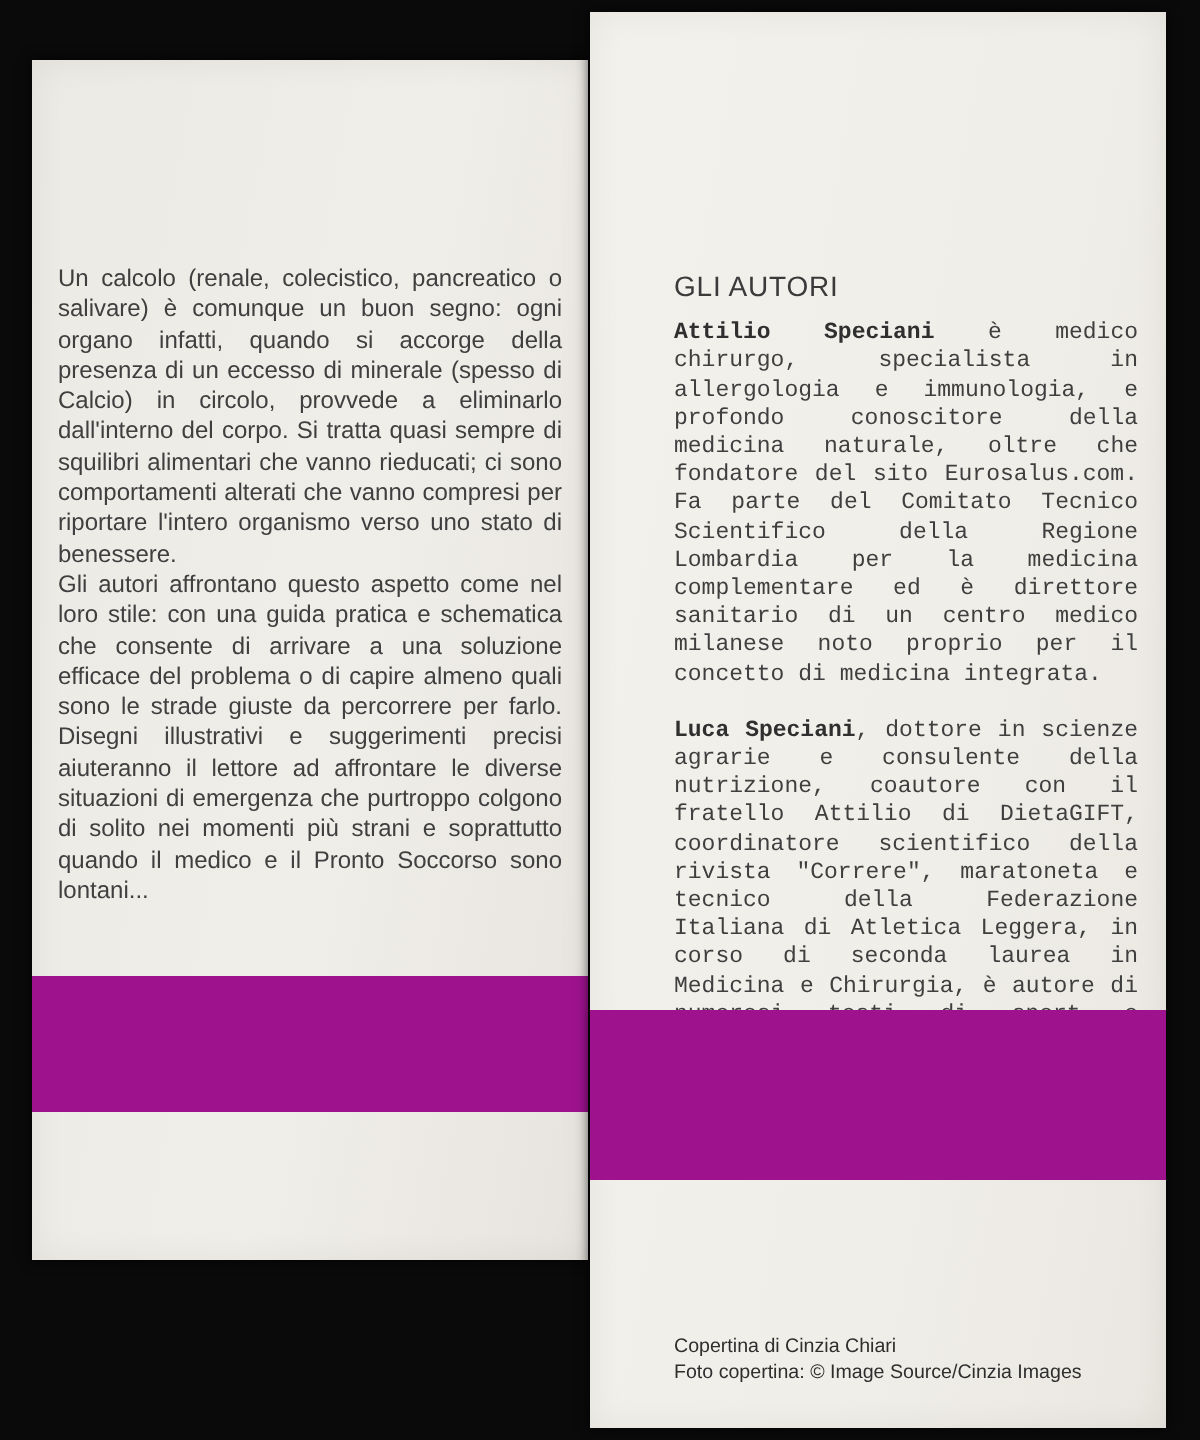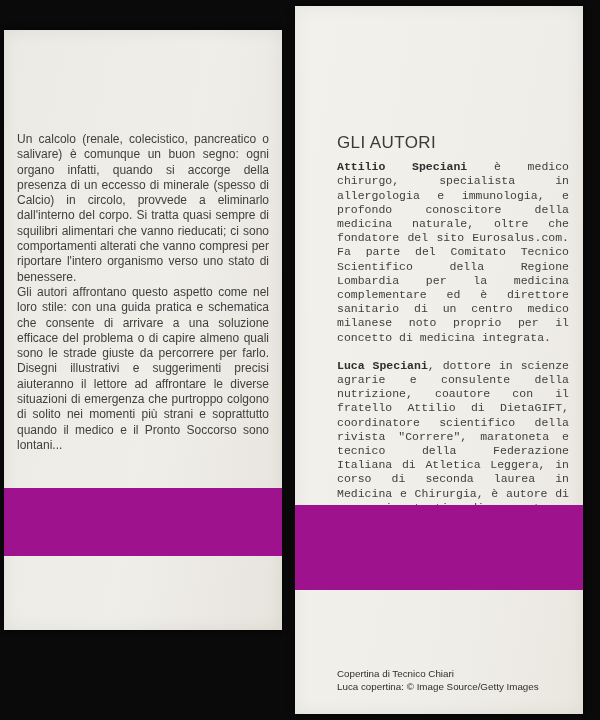--- a/index.html
+++ b/index.html
@@ -9,21 +9,21 @@
   }
   body { background: #0b0a0a; position: relative; overflow: hidden; }
 
   .scan { position: absolute; inset: 0; }
 
   .flap {
     position: absolute;
     box-shadow: 0 0 6px rgba(0,0,0,0.8), inset 0 0 18px rgba(0,0,0,0.06);
   }
   .flap-left {
-    left: 4px; top: 30px; width: 278px; height: 600px;
+    left: 16px; top: 30px; width: 278px; height: 600px;
     background: linear-gradient(100deg, #eceae4 0%, #f0eee9 55%, #e7e4de 100%);
   }
   .flap-right {
     left: 295px; top: 6px; width: 288px; height: 708px;
     background: linear-gradient(100deg, #f3f1ec 0%, #f0eee8 60%, #eae7e1 100%);
   }
 
   .flap-text {
     position: absolute;
     color: #3f3f3f;
@@ -33,21 +33,21 @@
     left: 13px; top: 102px; width: 252px;
     font-size: 12px; line-height: 15.3px;
   }
   .left-text p { margin: 0; }
 
   .right-text {
     left: 42px; top: 130px; width: 232px;
     font-size: 11.5px; line-height: 14.2px;
   }
   .right-text h2 {
-    font-size: 17px;
+    font-size: 14px;
     font-weight: normal;
     letter-spacing: 0.4px;
     margin: 0 0 10px 0;
     text-align: left;
     color: #3a3a3a;
   }
   .right-text p { margin: 0 0 14px 0; font-family: Liberation Mono, monospace; }
   .right-text strong { font-weight: bold; color: #2f2f2f; }
 
   .band { position: absolute; left: 0; width: 100%; background: #9e128e; }
@@ -79,18 +79,18 @@
   <div class="flap flap-right">
     <div class="flap-text right-text">
       <h2>GLI AUTORI</h2>
       <p><strong>Attilio Speciani</strong><span> è medico chirurgo, specialista in allergologia e immunologia, e profondo conoscitore della medicina naturale, oltre che fondatore del sito Eurosalus.com. Fa parte del Comitato Tecnico Scientifico della Regione Lombardia per la medicina complementare ed è direttore sanitario di un centro medico milanese noto proprio per il concetto di medicina integrata.</span></p>
       <p><strong>Luca Speciani</strong><span>, dottore in scienze agrarie e consulente della nutrizione, coautore con il fratello Attilio di DietaGIFT, coordinatore scientifico della rivista "Correre", maratoneta e tecnico della Federazione Italiana di Atletica Leggera, in corso di seconda laurea in Medicina e Chirurgia, è autore di numerosi testi di sport e alimentazione e consulente nutrizionale per alcune maratone nazionali e internazionali.</span></p>
     </div>
 
     <div class="band band-right" style="background: rgb(158, 18, 142);"></div>
 
     <div class="credits">
-      <div>Copertina di Tecnico Chiari</div>
-      <div>Luca copertina: © Image Source/Getty Images</div>
+      <div>Copertina di Cinzia Chiari</div>
+      <div>Foto copertina: © Image Source/Cinzia Images</div>
     </div>
   </div>
 
 </div>
 
 </body></html>

